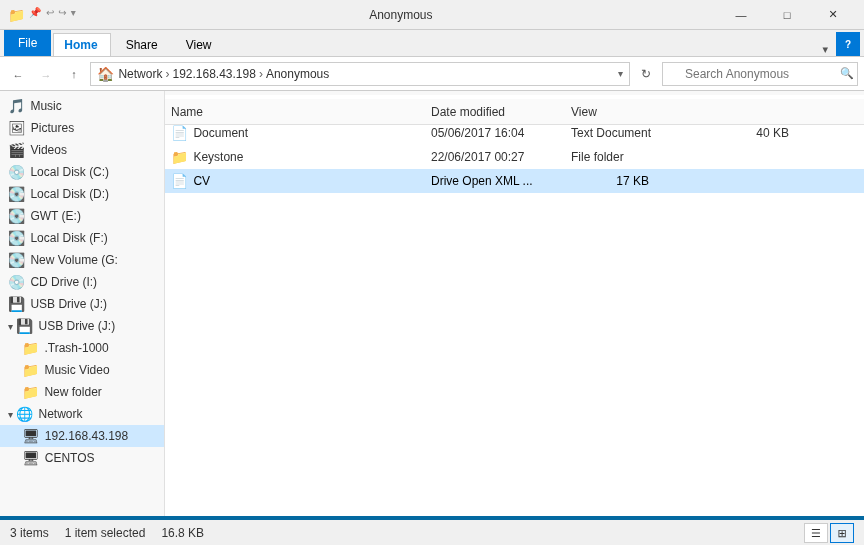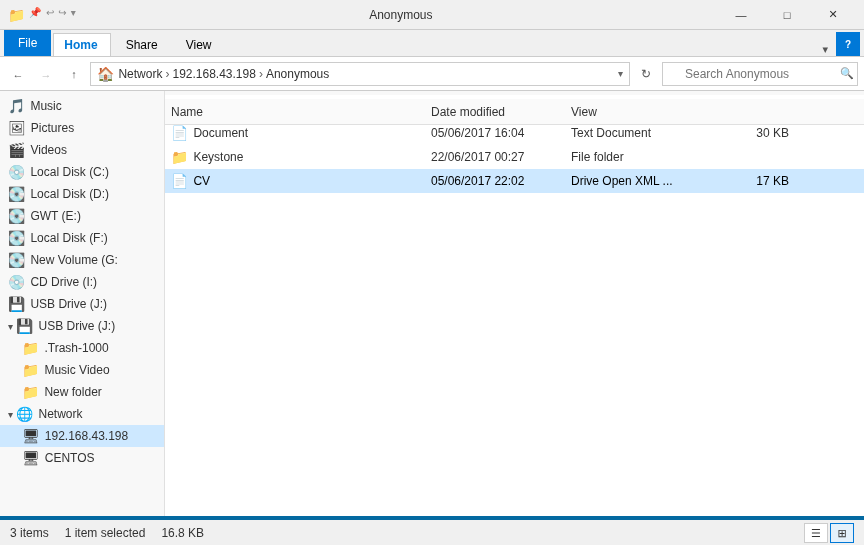--- a/index.html
+++ b/index.html
@@ -367,37 +367,36 @@
     </div>
 
     <div id="file-rows-container">
         <div class="file-row">
     <div class="file-name-cell">
       <span class="file-icon">📄</span>
       <span>Document</span>
     </div>
     <div class="file-date-cell">05/06/2017 16:04</div>
     <div class="file-type-cell">Text Document</div>
-    <div class="file-size-cell">30 KB</div>
+    <div class="file-size-cell">40 KB</div>
   </div>
         <div class="file-row">
     <div class="file-name-cell">
       <span class="file-icon">📁</span>
       <span>Keystone</span>
     </div>
     <div class="file-date-cell">22/06/2017 00:27</div>
     <div class="file-type-cell">File folder</div>
     <div class="file-size-cell"></div>
   </div>
         <div class="file-row selected">
     <div class="file-name-cell">
       <span class="file-icon">📄</span>
       <span>CV</span>
     </div>
-    <div class="file-date-cell">05/06/2017 22:02</div>
     <div class="file-type-cell">Drive Open XML ...</div>
     <div class="file-size-cell">17 KB</div>
   </div>
       </div>
   </div>
 
 </div>
 
 <div class="status-bar">
   <span>3 items</span>

